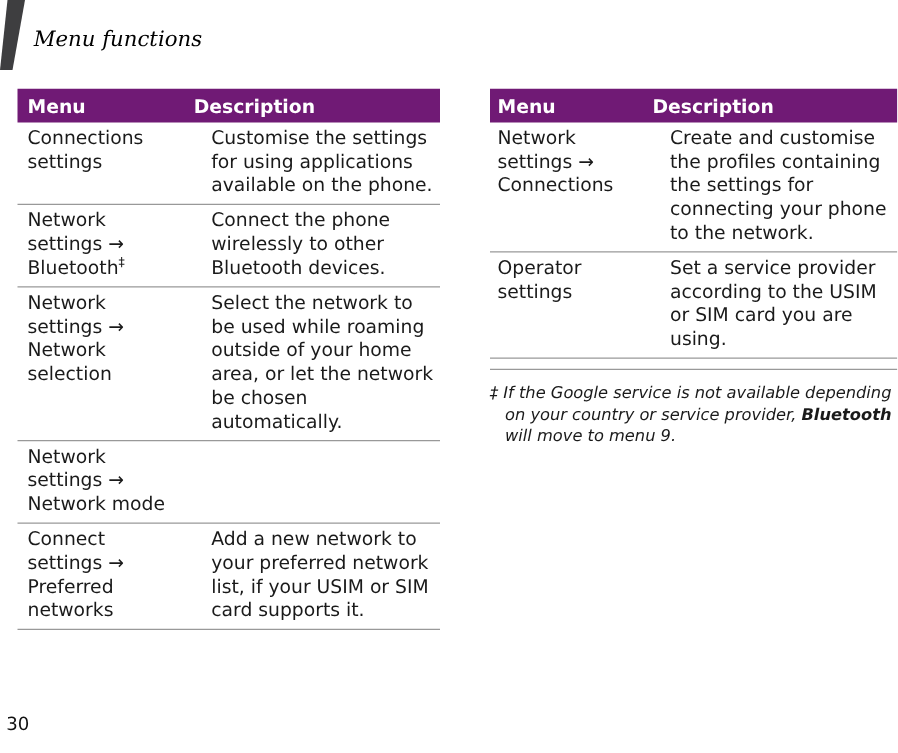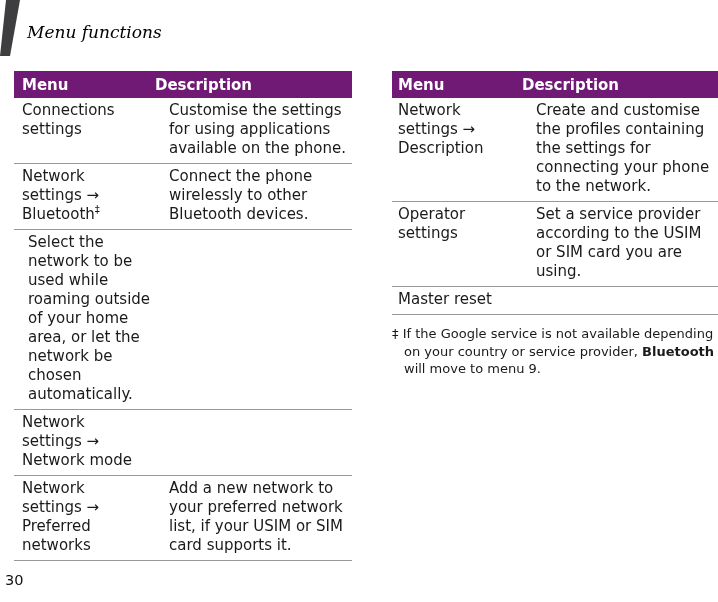--- a/index.html
+++ b/index.html
@@ -25,21 +25,21 @@
   .col-left  .th-menu, .col-left  .cell-menu { padding-left:8px; padding-right:15px; }
   .col-right .th-menu, .col-right .cell-menu { padding-left:6px; padding-right:6px; }
   .row {
     display:grid; border-bottom:1px solid #999999;
     padding:3px 0 5px 0; font-size:15px; line-height:19px;
   }
   .cell-desc { padding-right:0;margin-left:14px; }
   sup { font-size:10px; line-height:0; vertical-align:super; }
   .footnote {
     margin-top:10px; font-size:13px; line-height:17.5px;
-    padding-left:12px; text-indent:-12px; color:#1a1a1a;
+    padding-left:12px; text-indent:-12px; color:#1a1a1a;font-style:italic;
   }
   .footnote b { font-weight:bold; }
   .pagenum { position:absolute; left:5px; top:572px; font-size:14.5px; color:#111; }
 </style>
 </head>
 <body>
 
 <div class="page">
 
   <svg class="stripe" width="24" height="56" viewBox="0 0 24 56">
@@ -58,52 +58,52 @@
       <div class="cell-menu">Connections settings</div>
       <div class="cell-desc">Customise the settings for using applications available on the phone.</div>
     </div>
 
     <div class="row">
       <div class="cell-menu"><span>Network settings → Bluetooth</span><sup>‡</sup></div>
       <div class="cell-desc">Connect the phone wirelessly to other Bluetooth devices.</div>
     </div>
 
     <div class="row">
+      <div class="cell-menu">Network settings → Network selection</div>
       <div class="cell-desc">Select the network to be used while roaming outside of your home area, or let the network be chosen automatically.</div>
     </div>
 
     <div class="row">
       <div class="cell-menu">Network settings → Network mode</div>
     </div>
 
     <div class="row">
-      <div class="cell-menu">Network settings → Preferred networks</div>
+      <div class="cell-menu">Connect settings → Preferred networks</div>
       <div class="cell-desc">Add a new network to your preferred network list, if your USIM or SIM card supports it.</div>
     </div>
   </div>
 
   <div class="col-right">
     <div class="thead">
       <div class="th-menu">Menu</div>
       <div class="th-desc">Description</div>
     </div>
 
     <div class="row">
-      <div class="cell-menu">Network settings → Description</div>
+      <div class="cell-menu">Network settings → Connections</div>
       <div class="cell-desc">Create and customise the profiles containing the settings for connecting your phone to the network.</div>
     </div>
 
 
     <div class="row">
       <div class="cell-menu">Operator settings</div>
       <div class="cell-desc">Set a service provider according to the USIM or SIM card you are using.</div>
     </div>
 
     <div class="row">
-      <div class="cell-menu">Master reset</div>
     </div>
 
     <div class="footnote">
       <span>‡</span>
       <span>If the Google service is not available depending on your country or service provider, </span><b>Bluetooth</b><span> will move to menu 9.</span>
     </div>
   </div>
 
   <div class="pagenum">30</div>
 

